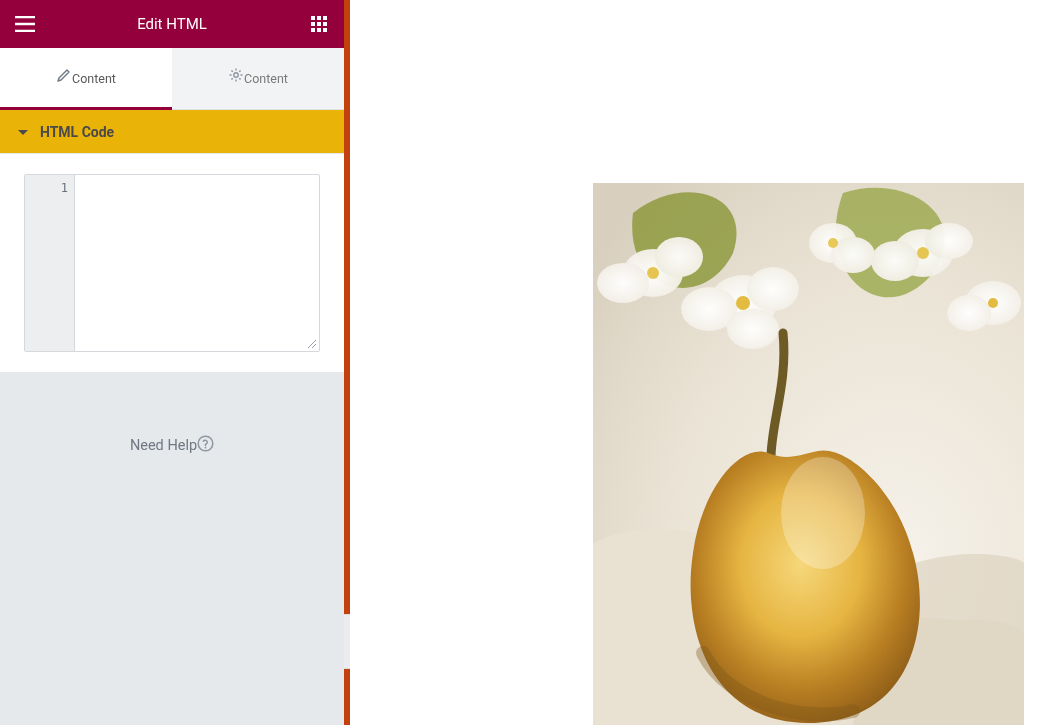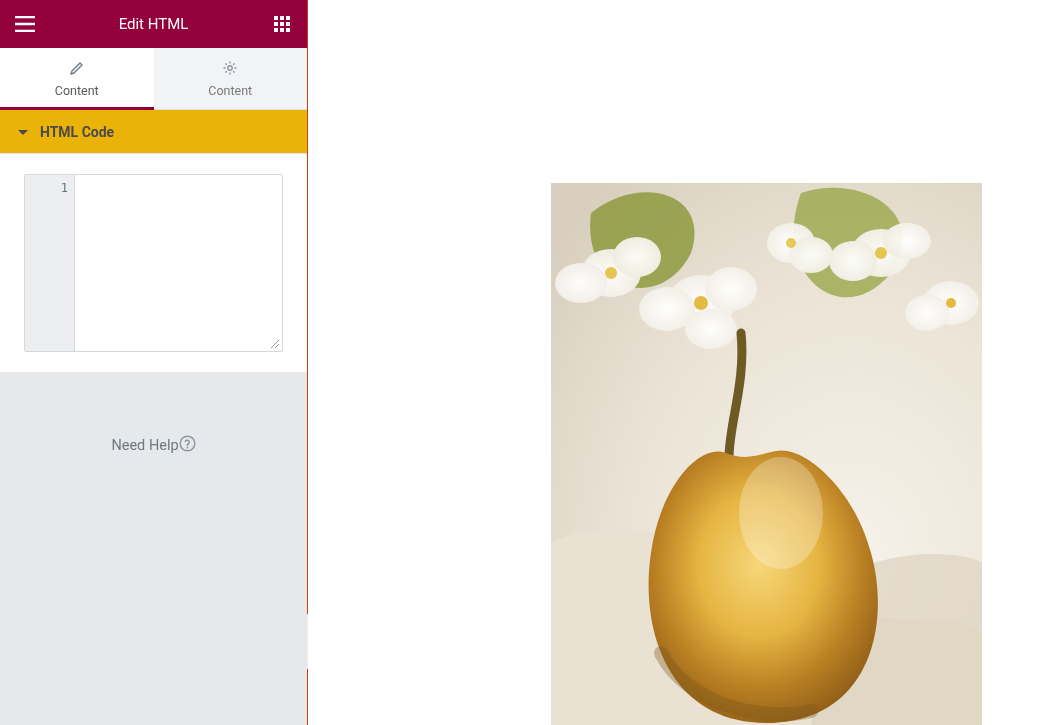--- a/index.html
+++ b/index.html
@@ -5,26 +5,26 @@
   * { box-sizing: border-box; margin: 0; padding: 0; }
   body {
     font-family: Roboto, "Helvetica Neue", Arial, sans-serif;
     width: 1040px;
     height: 725px;
     overflow: hidden;
     display: flex;
     background: #ffffff;
   }
   .sidebar {
-    width: 308px;
+    width: 350px;
     height: 725px;
     background: #ffffff;
     display: flex;
     flex-direction: column;
-    border-right: 1px solid #c2410c;
+    border-right: 6px solid #c2410c;
     position: relative;
   }
   .header {
     height: 48px;
     background: #93003c;
     color: #ffffff;
     display: flex;
     align-items: center;
     justify-content: space-between;
     padding: 0 12px;
@@ -46,21 +46,21 @@
   }
   .tabs {
     display: flex;
     height: 62px;
     background: #ffffff;
     border-bottom: 1px solid #e0e0e0;
   }
   .tab {
     flex: 1;
     display: flex;
-    flex-direction: column;
+    flex-direction: row;
     align-items: center;
     justify-content: center;
     cursor: pointer;
     color: #7a7a7a;
     font-size: 12.5px;
     position: relative;
   }
   .tab.active {
     color: #5a5a5a;
   }

